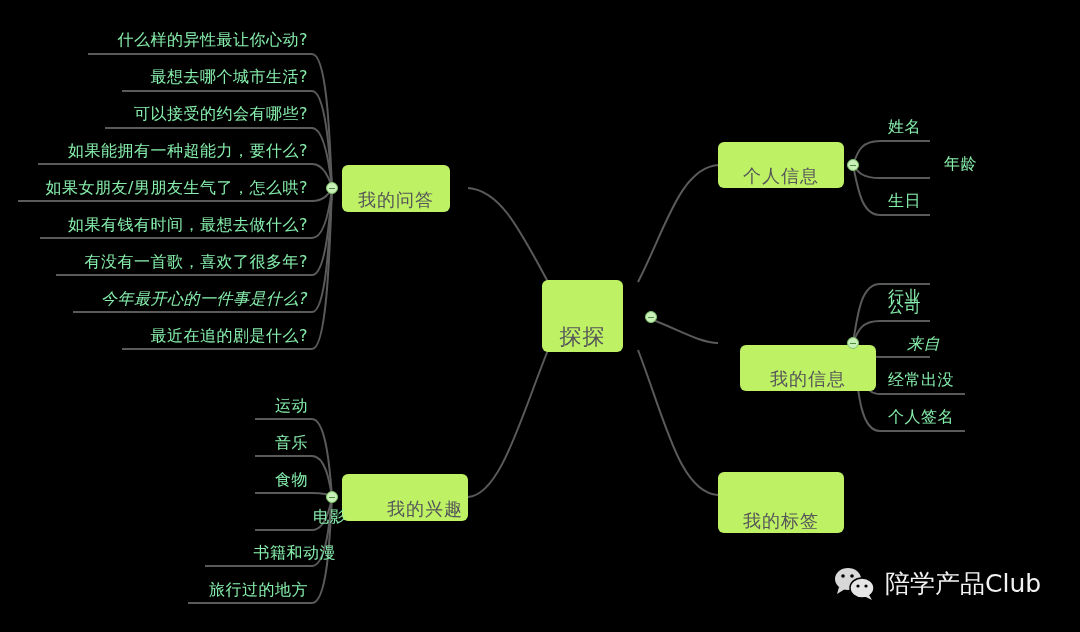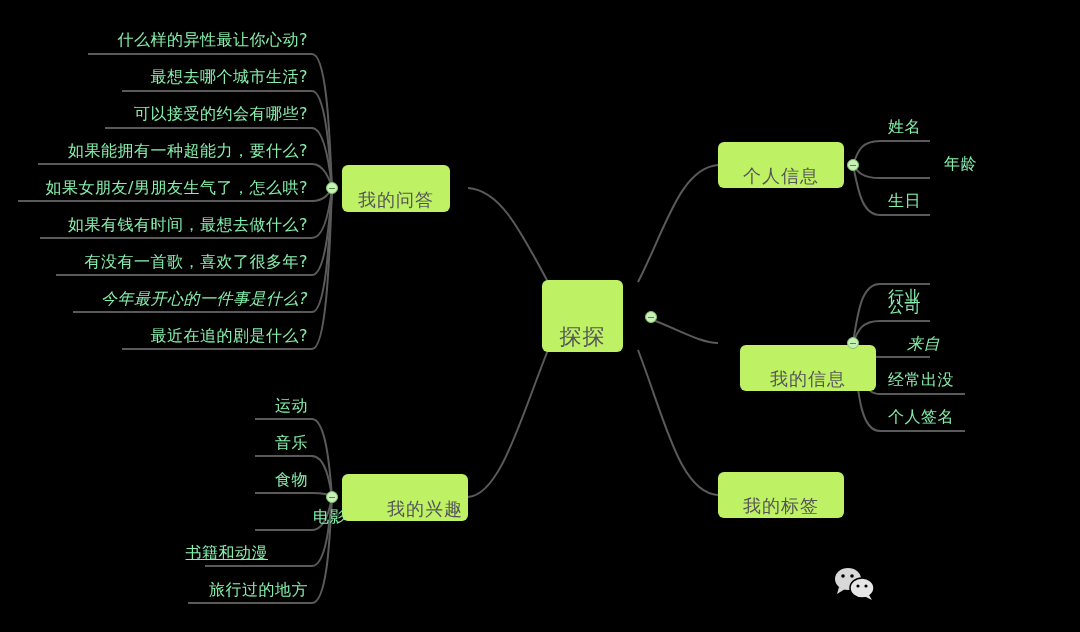--- a/index.html
+++ b/index.html
@@ -89,39 +89,39 @@
 <div class="node" style="left:718px; top:142px; width:126px; height:46px;">
   <span>个人信息</span>
 </div>
 <div class="toggle" style="left:847px; top:159px;"></div>
 
 <div class="node" style="left:740px; top:321px; width:136px; height:46px;margin-top:24px;">
   <span>我的信息</span>
 </div>
 <div class="toggle" style="left:847px; top:337px;"></div>
 
-<div class="node" style="left:718px; top:472px; width:126px; height:46px;">
+<div class="node" style="left:718px; top:472px; width:126px; height:61px;">
   <span>我的标签</span>
 </div>
 
 <div class="leaf" style="right:772px; top:30px;">什么样的异性最让你心动?</div>
 <div class="leaf" style="right:772px; top:67px;">最想去哪个城市生活?</div>
 <div class="leaf" style="right:772px; top:104px;">可以接受的约会有哪些?</div>
 <div class="leaf" style="right:772px; top:141px;">如果能拥有一种超能力，要什么?</div>
 <div class="leaf" style="right:772px; top:178px;">如果女朋友/男朋友生气了，怎么哄?</div>
 <div class="leaf" style="right:772px; top:215px;">如果有钱有时间，最想去做什么?</div>
 <div class="leaf" style="right:772px; top:252px;">有没有一首歌，喜欢了很多年?</div>
 <div class="leaf" style="right:772px; top:289px;font-style:italic;">今年最开心的一件事是什么?</div>
 <div class="leaf" style="right:772px; top:326px;">最近在追的剧是什么?</div>
 
 <div class="leaf" style="right:772px; top:396px;">运动</div>
 <div class="leaf" style="right:772px; top:433px;">音乐</div>
 <div class="leaf" style="right:772px; top:470px;">食物</div>
 <div class="leaf" style="right:734px; top:507px;">电影</div>
-<div class="leaf" style="right:812px; top:543px;text-decoration:underline;">书籍和动漫</div>
+<div class="leaf" style="right:744px; top:543px;">书籍和动漫</div>
 <div class="leaf" style="right:772px; top:580px;">旅行过的地方</div>
 
 <div class="leaf right" style="left:888px; top:117px;">姓名</div>
 <div class="leaf right" style="left:900px; top:154px;margin-left:44px;">年龄</div>
 <div class="leaf right" style="left:888px; top:191px;">生日</div>
 
 <div class="leaf right" style="left:888px; top:260px;margin-top:27px;">行业</div>
 <div class="leaf right" style="left:888px; top:297px;">公司</div>
 <div class="leaf right" style="left:907px; top:334px;font-style:italic;">来自</div>
 <div class="leaf right" style="left:888px; top:370px;">经常出没</div>
@@ -133,13 +133,14 @@
       <ellipse cx="15" cy="14" rx="13" ry="11" fill="#d8d8d8"></ellipse>
       <path d="M6 22 L4 29 L12 24 Z" fill="#d8d8d8"></path>
       <circle cx="10" cy="11" r="1.8" fill="#000"></circle>
       <circle cx="19" cy="11" r="1.8" fill="#000"></circle>
       <ellipse cx="29" cy="23" rx="12" ry="10" fill="#e6e6e6" stroke="#000" stroke-width="1.5"></ellipse>
       <path d="M36 30 L39 35 L31 31 Z" fill="#e6e6e6"></path>
       <circle cx="25" cy="21" r="1.6" fill="#000"></circle>
       <circle cx="33" cy="21" r="1.6" fill="#000"></circle>
     </svg>
   </span>
+  <span>陪学产品Club</span>
 </div>
 
 </body></html>

